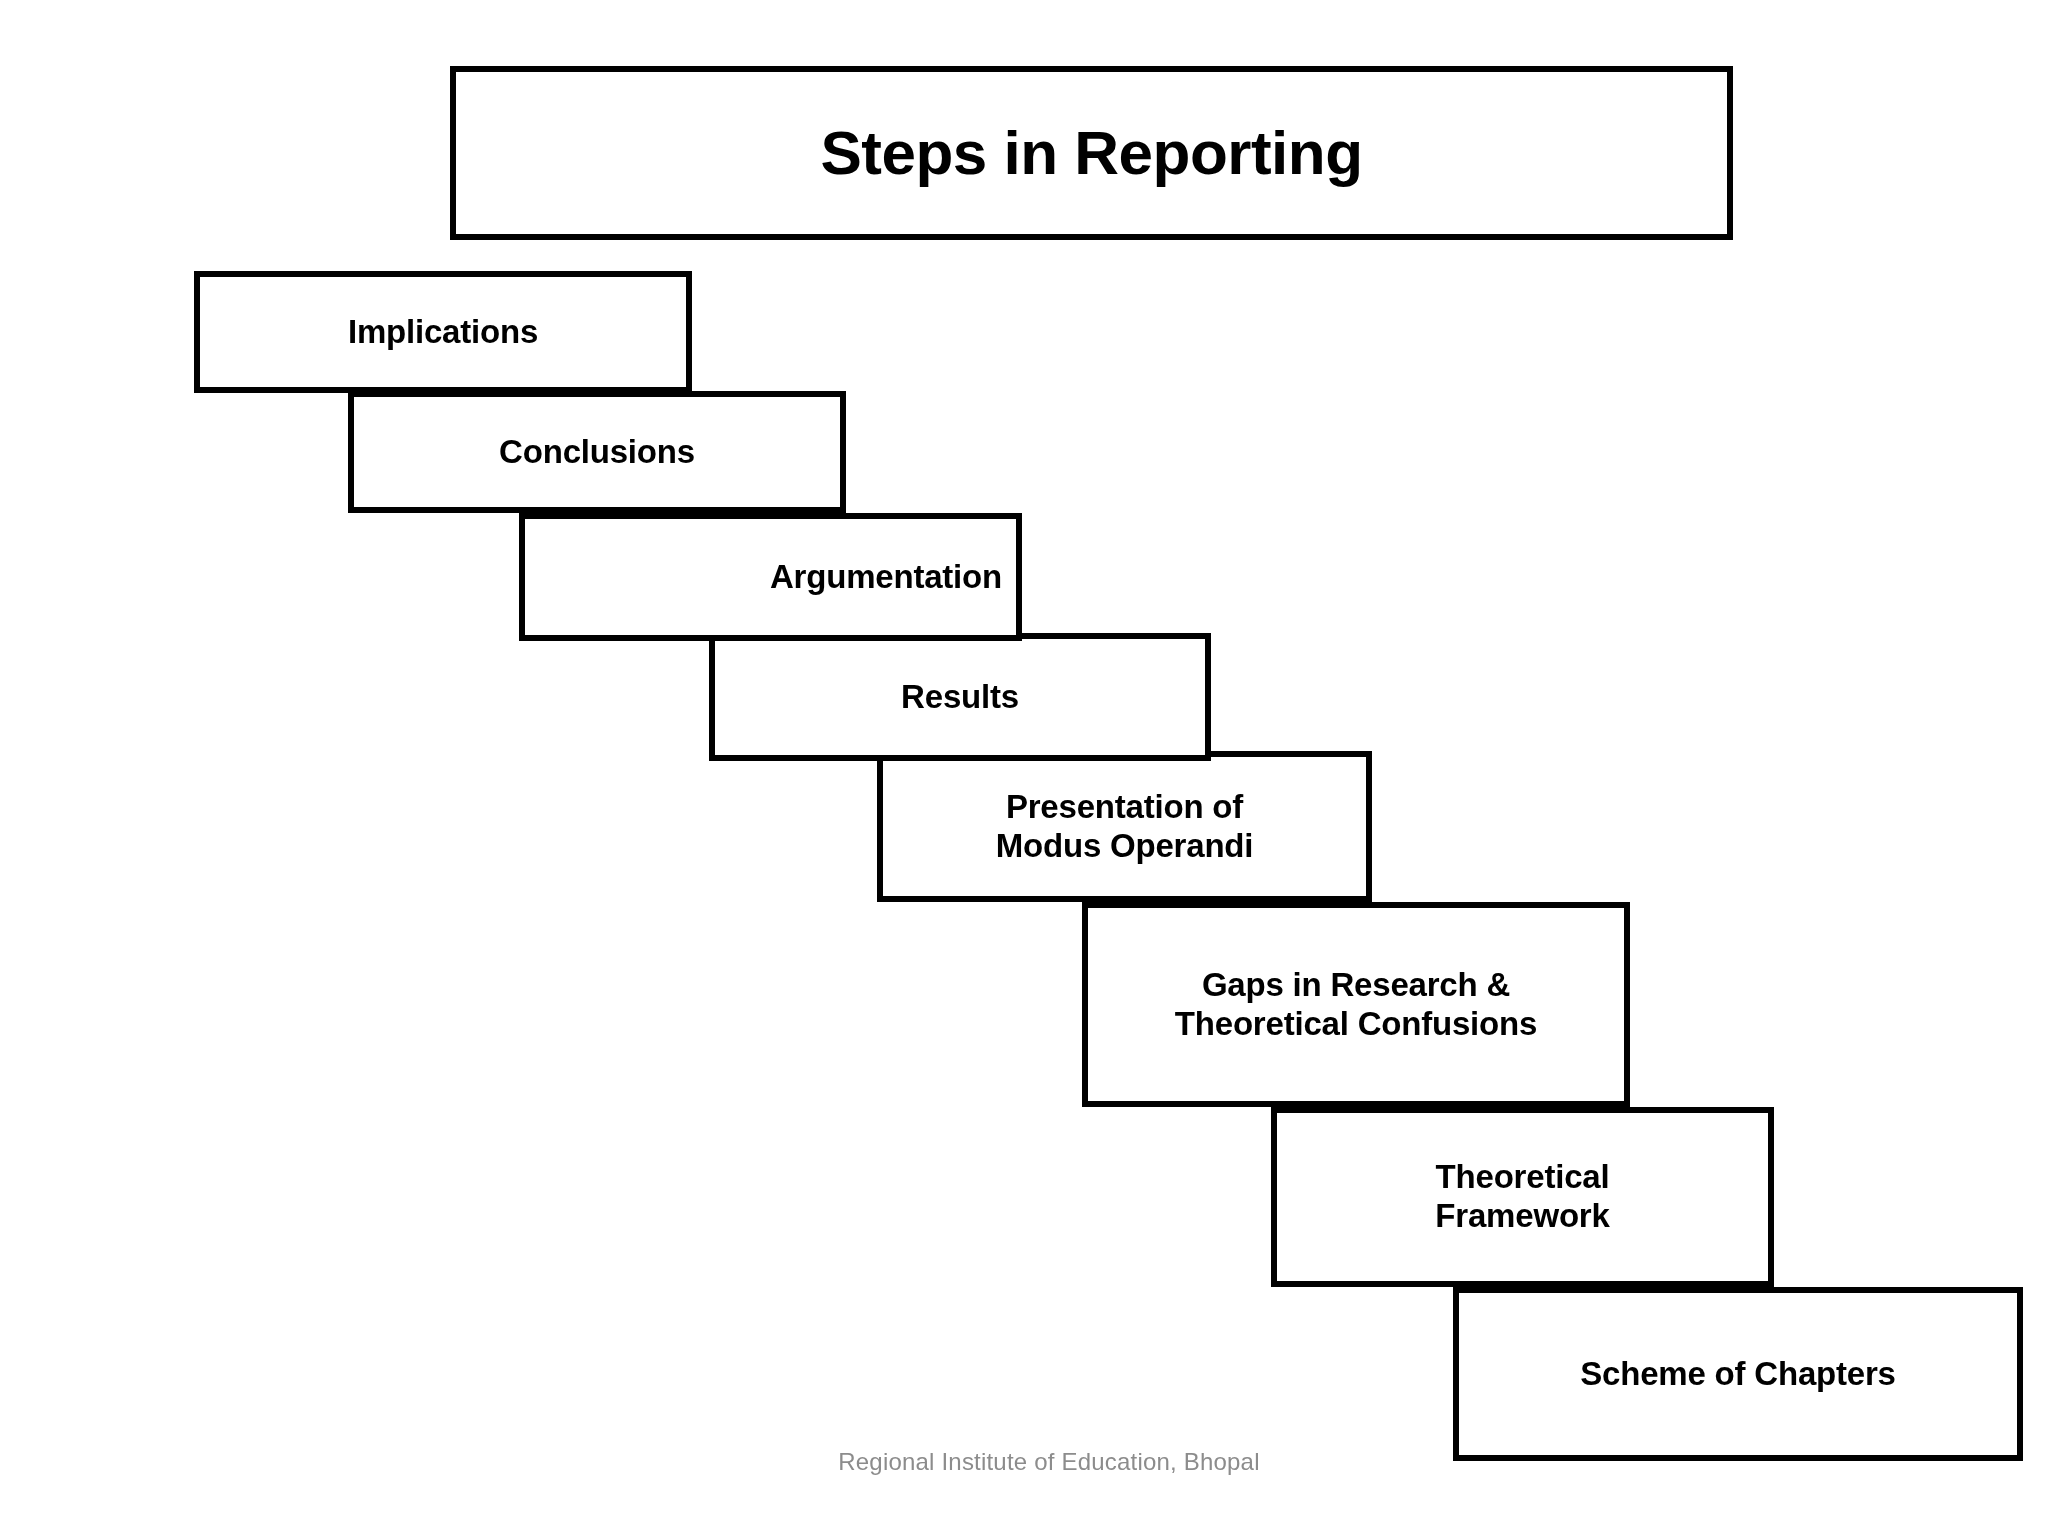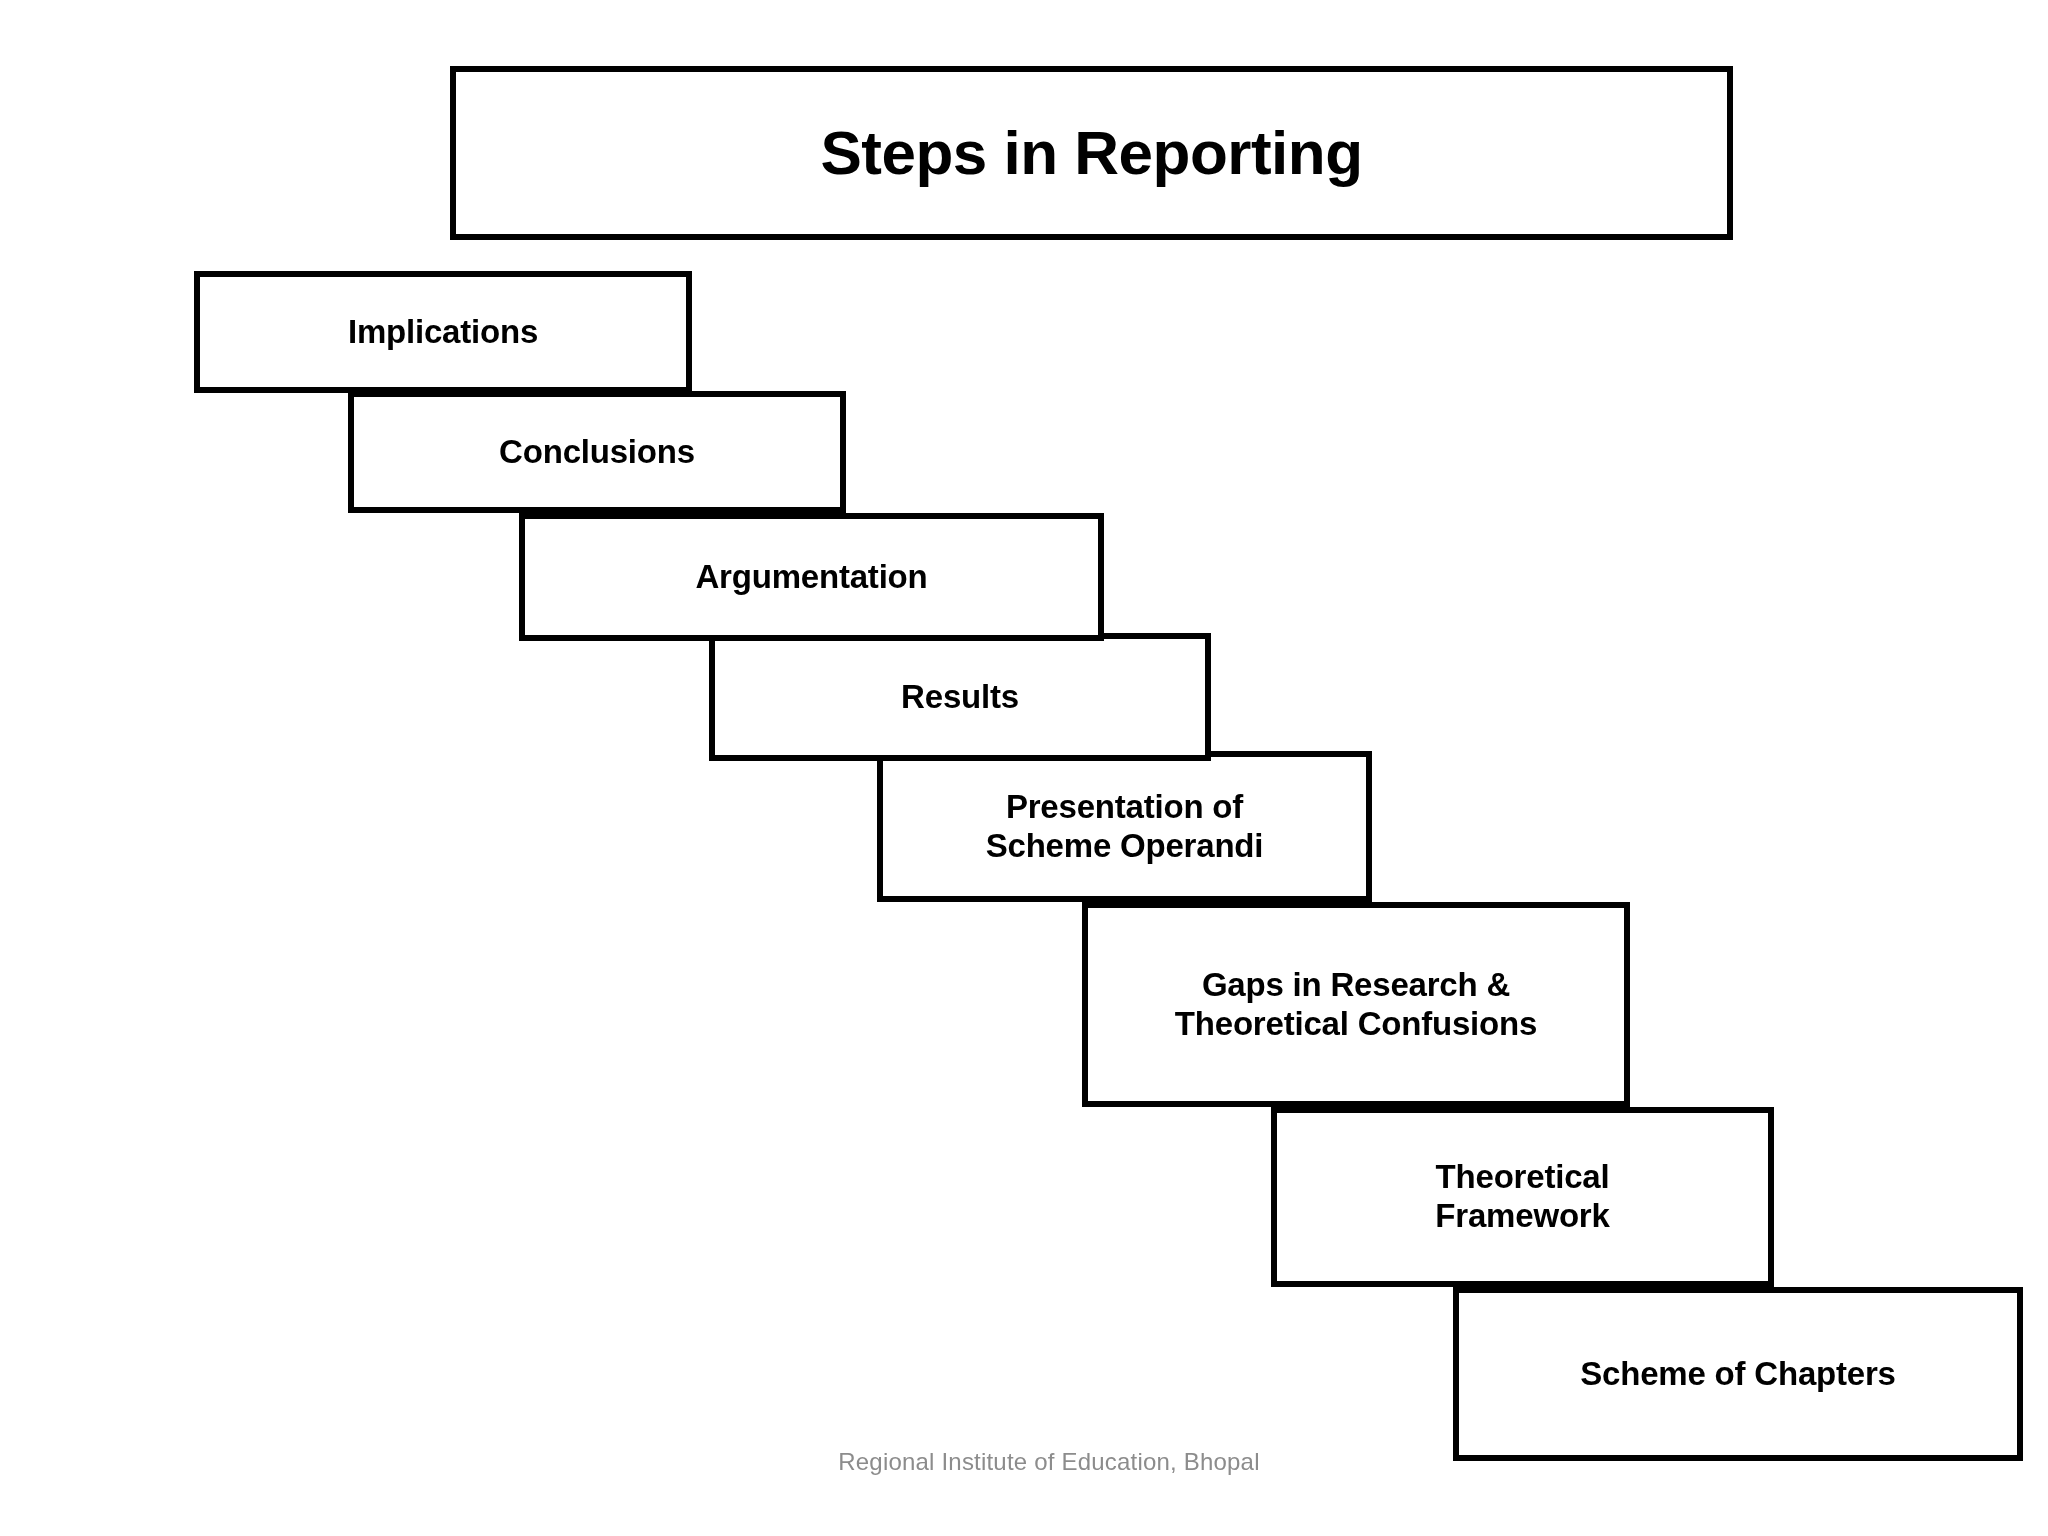--- a/index.html
+++ b/index.html
@@ -63,21 +63,21 @@
     font-weight: bold;
     line-height: 1.18;
     text-align: center;
     letter-spacing: -0.2px;
     white-space: pre-line;
   }
 
   
   .s0 { left: 169px;  top: 271px;  width: 498px; height: 122px; z-index: 11; }
   .s1 { left: 323px;  top: 391px;  width: 498px; height: 122px; z-index: 10; }
-  .s2 { left: 494px;  top: 513px;  width: 585px; height: 128px; z-index: 9;  }
+  .s2 { left: 494px;  top: 513px;  width: 503px; height: 128px; z-index: 9; justify-content: flex-end;  }
   .s3 { left: 684px;  top: 633px;  width: 502px; height: 128px; z-index: 8;  }
   .s4 { left: 852px;  top: 751px;  width: 495px; height: 151px; z-index: 7;  }
   .s5 { left: 1057px; top: 902px;  width: 548px; height: 205px; z-index: 6;  }
   .s6 { left: 1246px; top: 1107px; width: 503px; height: 180px; z-index: 5;  }
   .s7 { left: 1428px; top: 1287px; width: 570px; height: 174px; z-index: 4;  }
 
   
   .footer {
     position: absolute;
     left: 0;
@@ -110,21 +110,21 @@
   <div class="step-box s2">
     <span class="step-text">Argumentation</span>
   </div>
 
   <div class="step-box s3">
     <span class="step-text">Results</span>
   </div>
 
   <div class="step-box s4">
     <span class="step-text">Presentation of
-Scheme Operandi</span>
+Modus Operandi</span>
   </div>
 
   <div class="step-box s5">
     <span class="step-text">Gaps in Research &amp;
 Theoretical Confusions</span>
   </div>
 
   <div class="step-box s6">
     <span class="step-text">Theoretical
 Framework</span>

